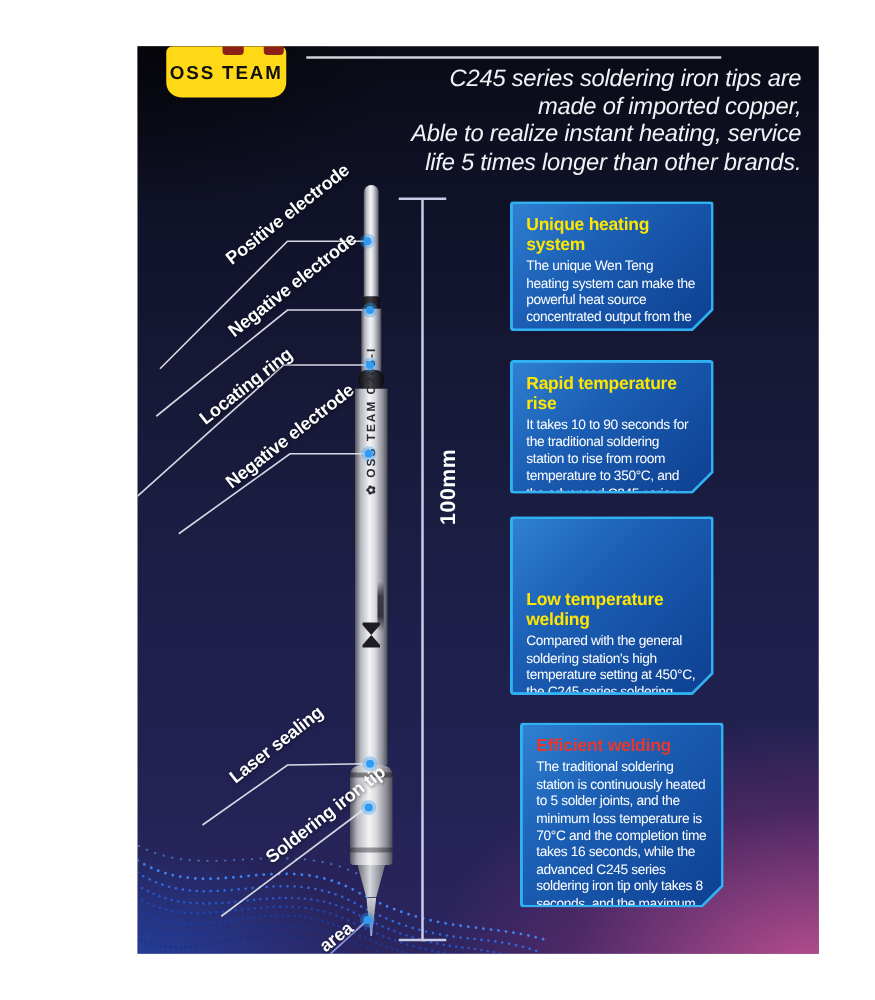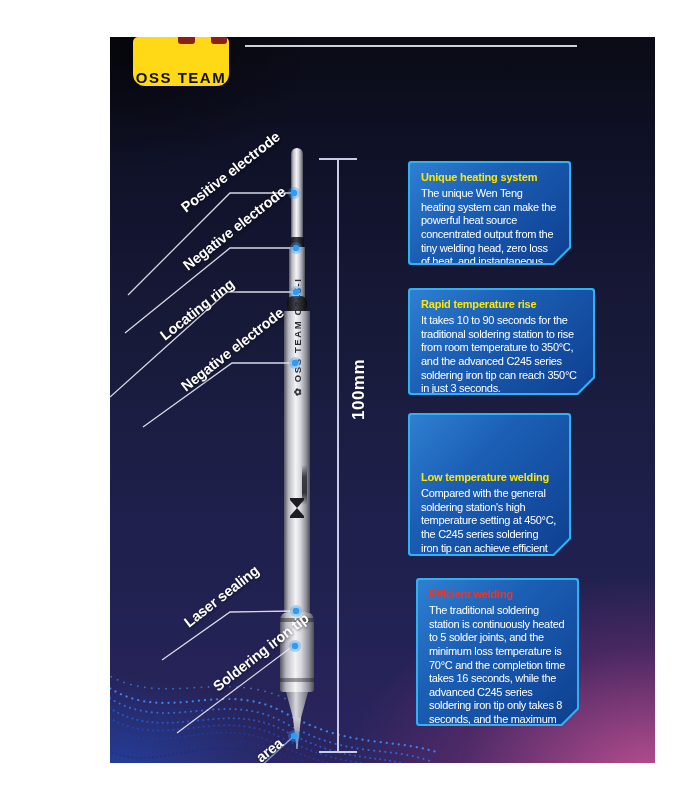--- a/index.html
+++ b/index.html
@@ -10,22 +10,22 @@
   .poster{
     position:absolute;left:110px;top:37px;width:545px;height:726px;overflow:hidden;
     background:
       radial-gradient(ellipse 430px 280px at 100% 102%, rgba(212,86,152,.85), rgba(130,48,115,.40) 46%, rgba(0,0,0,0) 72%),
       radial-gradient(ellipse 320px 170px at -2% 102%, rgba(28,92,225,.50), rgba(0,0,0,0) 60%),
       radial-gradient(ellipse 340px 220px at 0% 0%, rgba(0,0,0,.55), rgba(0,0,0,0) 62%),
       linear-gradient(180deg,#0a0b15 0%,#101229 18%,#181a3a 42%,#1d1f49 62%,#232254 82%,#2c2560 100%);
   }
   
   .badge{
-    position:absolute;left:23px;top:0;width:96px;height:49px;background:#ffd915;
-    border-radius:5px 5px 12px 12px;z-index:6;display:flex;align-items:flex-end;justify-content:center;
+    position:absolute;left:23px;top:0;width:96px;height:41px;background:#ffd915;
+    border-radius:5px 5px 12px 12px;z-index:6;display:flex;align-items:center;justify-content:center;
   }
   .badge span{font-weight:bold;font-size:15px;color:#101010;letter-spacing:1.5px;padding-top:2px;}
   .badge-mark{position:absolute;top:0;height:7px;background:#8c2014;border-radius:0 0 3px 3px;z-index:7;}
   .badge-mark.m1{left:68px;width:17px;}
   .badge-mark.m2{left:101px;width:16px;}
   .header-rule{position:absolute;left:135px;top:8px;width:332px;height:2px;background:rgba(245,246,252,.85);z-index:3;}
   .header-text{
     position:absolute;right:14px;top:16px;width:410px;text-align:right;z-index:3;
     color:#f2f3f7;font-style:italic;font-size:19px;line-height:1.17;font-weight:500;letter-spacing:-0.2px;
   }
@@ -79,23 +79,23 @@
   .info-box{
     position:absolute;left:298px;width:163px;z-index:3;background:#2fb1f2;border-radius:3px;
     clip-path:polygon(0 0,100% 0,100% calc(100% - 17px),calc(100% - 17px) 100%,0 100%);
   }
   .info-box .inner{
     position:absolute;left:2px;top:2px;right:2px;bottom:2px;border-radius:2px;
     clip-path:polygon(0 0,100% 0,100% calc(100% - 16px),calc(100% - 16px) 100%,0 100%);
     background:linear-gradient(135deg,#2f80d2 0%,#1b5fb5 38%,#0e3f90 100%);
     padding:8px 11px;box-sizing:border-box;
   }
-  .ib1{top:124px;height:104px;} .ib2{top:251px;height:107px;padding-left:24px;}
+  .ib1{top:124px;height:104px;} .ib2{top:251px;height:107px;}
   .ib3{top:376px;height:143px;} .ib4{top:541px;height:148px;margin-left:8px;}
-  .ib-title{font-size:11px;font-weight:bold;color:#ffe600;margin:0 0 4px 0;letter-spacing:-0.2px;}
+  .ib-title{font-size:14px;font-weight:bold;color:#ffe600;margin:0 0 4px 0;letter-spacing:-0.2px;}
   .ib-body{font-size:11px;line-height:1.24;color:#ffffff;letter-spacing:-0.3px;}
 </style>
 </head>
 <body>
 
 <div class="poster">
 
   <svg class="wave-svg" width="545" height="726" viewBox="0 0 545 726">
     <g fill="none" stroke-linecap="round">
       <path d="M-5,648 C55,690 110,640 175,676 S280,700 330,716" stroke="#3f8cff" stroke-width="2.2" stroke-dasharray="0.1 6" opacity="0.9"></path>
@@ -109,20 +109,26 @@
     </g>
   </svg>
 
   <div class="badge">
     <span>OSS TEAM</span>
   </div>
   <div class="badge-mark m1"></div>
   <div class="badge-mark m2"></div>
 
   <div class="header-rule"></div>
+  <div class="header-text">
+    <div>C245 series soldering iron tips are</div>
+    <div>made of  imported copper,</div>
+    <div>Able to realize instant heating, service</div>
+    <div>life 5 times longer than other brands.</div>
+  </div>
 
   <div class="iron-rod metal"></div>
   <div class="iron-ring1"></div>
   <div class="iron-collar metal"></div>
   <div class="iron-ring2"></div>
   <div class="iron-body metal"></div>
   <div class="iron-print">
     <span>✿ OSS TEAM  C245-I</span>
   </div>
   <div class="iron-streak"></div>

